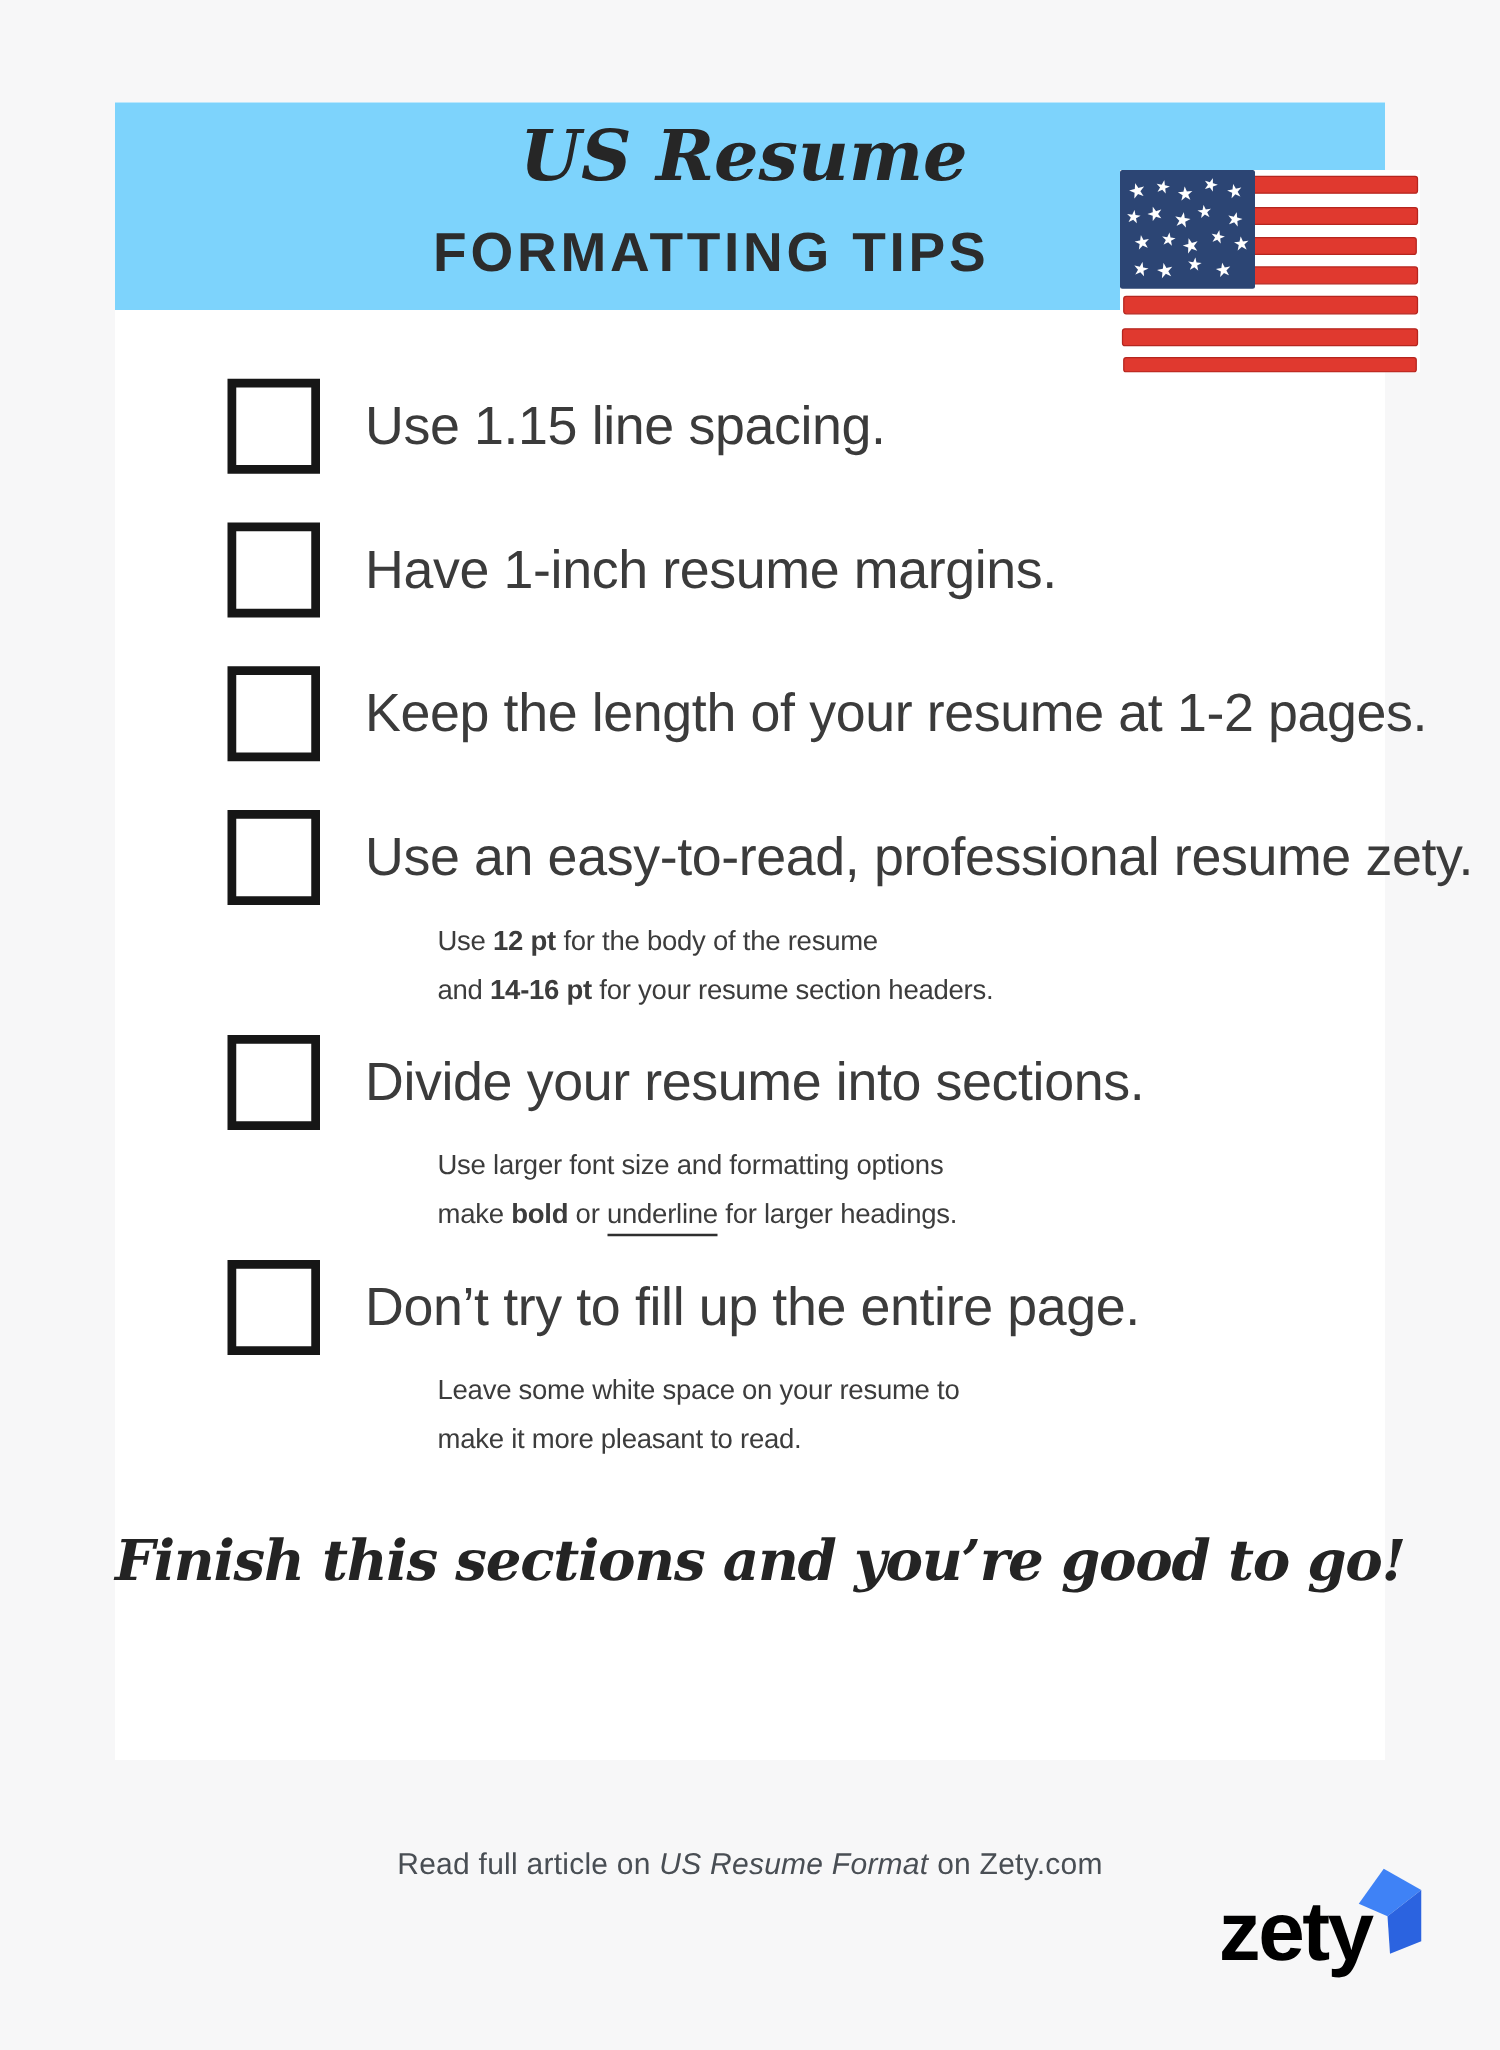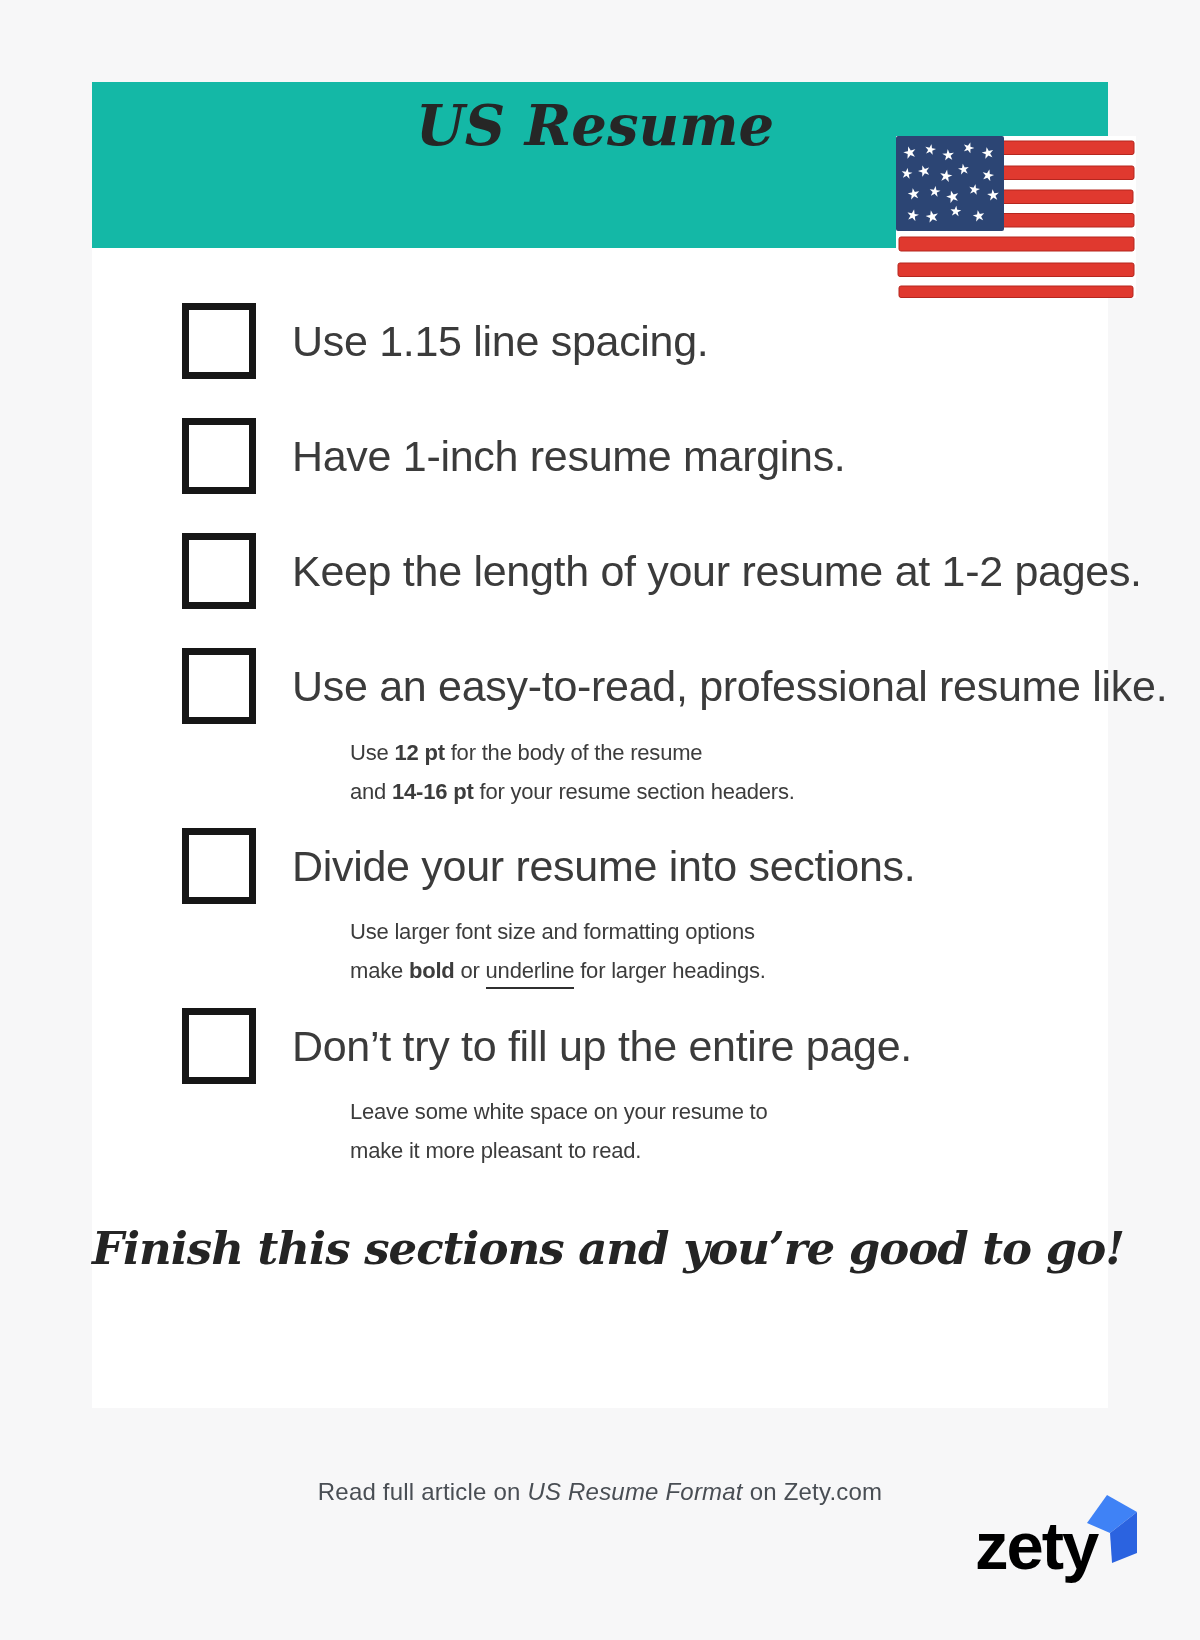--- a/index.html
+++ b/index.html
@@ -1,21 +1,21 @@
 <!DOCTYPE html>
 <html><head>
 <meta charset="utf-8">
 <style>
   * { margin:0; padding:0; box-sizing:border-box; }
   html,body { background:#f7f7f8; }
   body { font-family:"Liberation Sans", sans-serif; }
   .canvas { position:relative; width:1200px; height:1640px; background:#f7f7f8; margin:0 auto; overflow:hidden; }
 
   .card { position:absolute; left:92px; top:82px; width:1016px; height:1326px; background:#ffffff; }
-  .band { position:absolute; left:0; top:0; width:100%; height:166px; background:#14b8a6; }
+  .band { position:absolute; left:0; top:0; width:100%; height:166px; background:#7dd3fc; }
 
   .t-script { position:absolute; left:0; top:10px; width:100%; text-align:center; transform:translateX(-5px);
               font-family:"DejaVu Serif", serif; font-style:italic; font-weight:700;
               font-size:56px; color:#262626; }
   .t-caps   { position:absolute; left:0; top:96px; width:100%; text-align:center; transform:translateX(-31px);
               font-size:44px; font-weight:600; letter-spacing:3px; color:#2c2c2c; }
 
   .flag { position:absolute; left:804px; top:54px; width:240px; height:162px; }
 
   .row { position:absolute; left:90px; display:flex; align-items:center; gap:36px; height:76px; }
@@ -41,20 +41,21 @@
   .arrow { position:absolute; left:111px; top:2px; width:52px; height:70px; }
 </style>
 </head>
 <body>
 
 <div class="canvas">
 
   <div class="card">
     <div class="band">
       <div class="t-script">US Resume</div>
+      <div class="t-caps">FORMATTING TIPS</div>
     </div>
 
     <svg class="flag" viewBox="0 0 240 162" xmlns="http://www.w3.org/2000/svg">
       <rect x="0" y="0" width="240" height="162" fill="#ffffff"></rect>
       <g fill="#e0392f" stroke="#b5261f" stroke-width="1">
         <rect x="3" y="5" width="235" height="13.5" rx="2"></rect>
         <rect x="2" y="30" width="236" height="13.5" rx="2"></rect>
         <rect x="3" y="54" width="234" height="13.5" rx="2"></rect>
         <rect x="2" y="77.5" width="236" height="13.5" rx="2"></rect>
         <rect x="3" y="101" width="235" height="14" rx="2"></rect>
@@ -95,21 +96,21 @@
       <span class="lbl">Have 1-inch resume margins.</span>
     </div>
 
     <div class="row" style="top:451px">
       <span class="cb" role="checkbox" aria-checked="false"></span>
       <span class="lbl">Keep the length of your resume at 1-2 pages.</span>
     </div>
 
     <div class="row" style="top:566px">
       <span class="cb" role="checkbox" aria-checked="false"></span>
-      <span class="lbl">Use an easy-to-read, professional resume like.</span>
+      <span class="lbl">Use an easy-to-read, professional resume zety.</span>
     </div>
 
     <div class="sub" style="top:651px">
       <div><span>Use </span><span class="b">12 pt</span><span> for the body of the resume</span></div>
       <div><span>and </span><span class="b">14-16 pt</span><span> for your resume section headers.</span></div>
     </div>
 
     <div class="row" style="top:746px">
       <span class="cb" role="checkbox" aria-checked="false"></span>
       <span class="lbl">Divide your resume into sections.</span>

